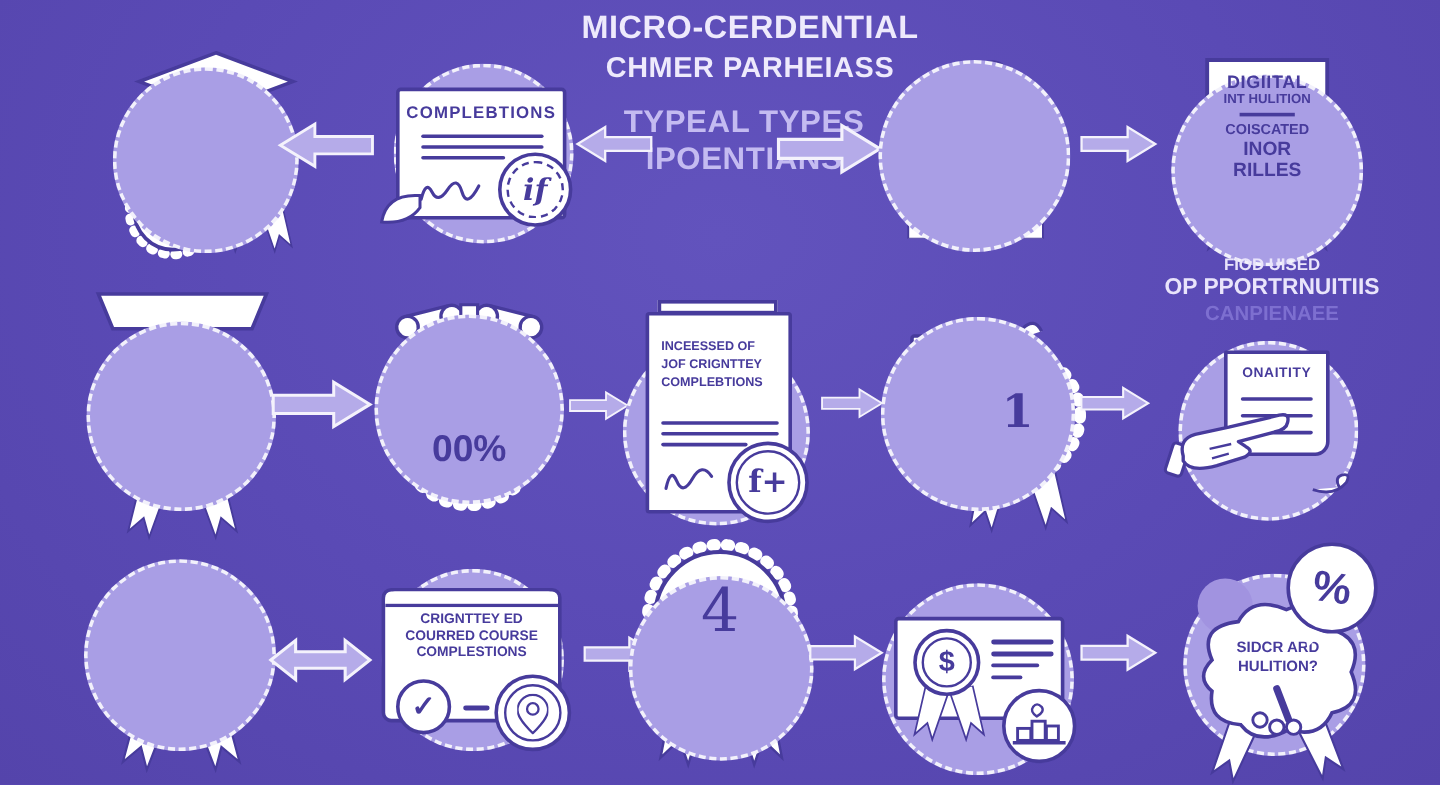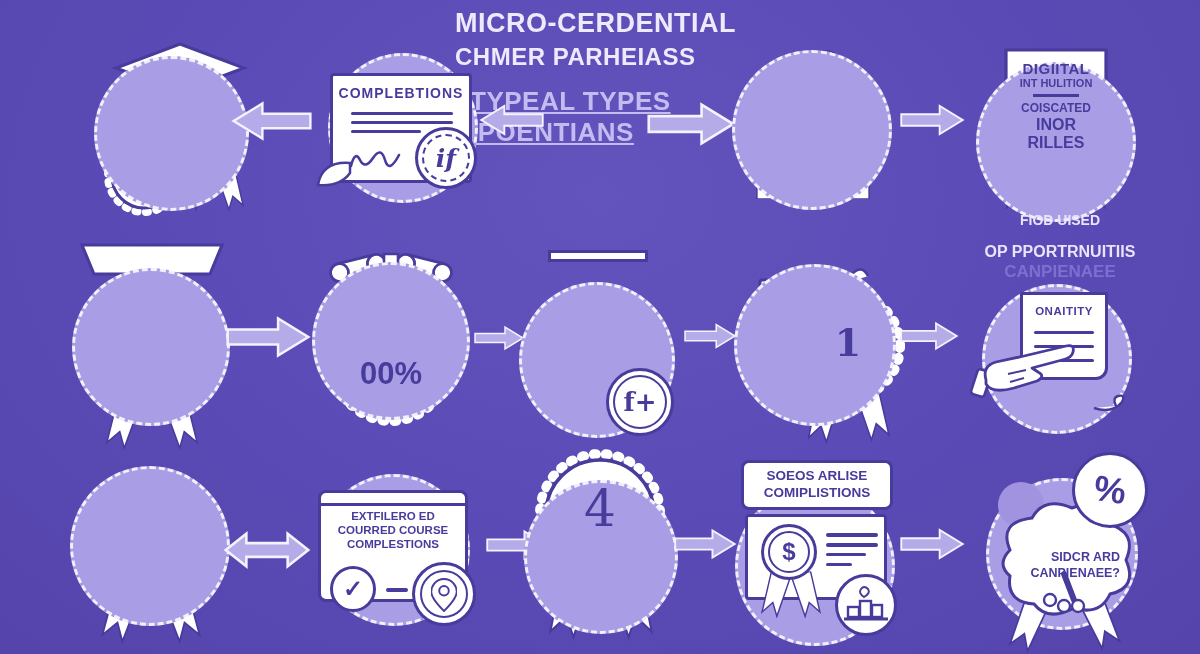--- a/index.html
+++ b/index.html
@@ -3,22 +3,22 @@
 <meta charset="utf-8">
 <style>
   html,body{margin:0;padding:0;}
   body{width:1200px;height:654px;position:relative;overflow:hidden;
        background:#5a4ab5;font-family:"Liberation Sans",sans-serif;}
   .stage{position:absolute;inset:0;background:radial-gradient(ellipse at 50% 30%, #6253bd 0%, #5a4ab5 55%, #5444ab 100%);}
   .node{position:absolute;}
   .dc{position:absolute;border-radius:50%;border:3px dashed rgba(255,255,255,.85);background:#a99ee5;box-sizing:border-box;}
   .arrow{position:absolute;}
   .arrow svg{display:block;width:100%;height:100%;}
-  .ttl{position:absolute;text-align:left;color:#eeeafc;font-weight:bold;letter-spacing:.5px;white-space:nowrap;}
-  .sub{color:#c4bbf1;text-decoration:underline;}
+  .ttl{position:absolute;text-align:center;color:#eeeafc;font-weight:bold;letter-spacing:.5px;white-space:nowrap;}
+  .sub{color:#c4bbf1;}
   .inktx{color:#473b9c;font-weight:bold;}
   .card{position:absolute;background:#fff;border:3px solid #473b9c;box-sizing:border-box;}
   .rule{position:absolute;background:#473b9c;border-radius:2px;}
   .circ{position:absolute;background:#fff;border:3px solid #473b9c;border-radius:50%;box-sizing:border-box;
         display:flex;align-items:center;justify-content:center;}
   .lines3 div{margin:0 0 3px 0;}
   svg{overflow:visible;}
   .abs{position:absolute;}
   .serif{font-family:"DejaVu Serif",serif;justify-content:center;}
 </style>
@@ -223,20 +223,33 @@
 <div class="arrow" style="left:474px;top:318px;width:50px;height:40px;">
   <svg viewBox="0 0 100 50">
         <polygon points="2,16 62,16 62,3 98,25 62,47 62,34 2,34" fill="#b5abe9" stroke="#f4f2fc" stroke-width="3"></polygon>
       </svg>
 </div>
 
 
 <div class="node" style="left:514px;top:250px;width:168px;height:195px;">
   <div class="dc" style="left:5px;top:32px;width:156px;height:156px;"></div>
   <div class="card" style="left:34px;top:0px;width:100px;height:12px;"></div>
+  <div class="card" style="left:24px;top:10px;width:122px;height:168px;border-radius:3px;">
+    <div class="lines3 inktx" style="margin:20px 0 0 10px;font-size:10.5px;line-height:1.15;">
+      <div>INCEESSED OF</div>
+      <div>JOF CRIGNTTEY</div>
+      <div>COMPLEBTIONS</div>
+    </div>
+    <div class="rule" style="left:10px;top:88px;width:98px;height:3px;"></div>
+    <div class="rule" style="left:10px;top:97px;width:98px;height:3px;"></div>
+    <div class="rule" style="left:10px;top:106px;width:72px;height:3px;"></div>
+    <svg class="abs" style="left:8px;top:122px;" width="50" height="30">
+      <path d="M6,22 Q10,4 15,16 T28,14 T44,12" fill="none" stroke="#473b9c" stroke-width="2.6" stroke-linecap="round"></path>
+    </svg>
+  </div>
   <div class="circ" style="left:92px;top:118px;width:68px;height:68px;">
     <div class="abs" style="inset:4px;border:2px solid #473b9c;border-radius:50%;"></div>
     <span class="inktx serif" style="font-size:26px;">f+</span>
   </div>
 </div>
 
 <div class="arrow" style="left:684px;top:316px;width:52px;height:40px;">
   <svg viewBox="0 0 100 50">
         <polygon points="2,16 62,16 62,3 98,25 62,47 62,34 2,34" fill="#b5abe9" stroke="#f4f2fc" stroke-width="3"></polygon>
       </svg>
@@ -267,21 +280,21 @@
 <div class="arrow" style="left:900px;top:316px;width:58px;height:40px;">
   <svg viewBox="0 0 100 50">
         <polygon points="2,16 62,16 62,3 98,25 62,47 62,34 2,34" fill="#b5abe9" stroke="#f4f2fc" stroke-width="3"></polygon>
       </svg>
 </div>
 
 
 <div class="node" style="left:962px;top:212px;width:196px;height:225px;">
   <div style="text-align:center;color:#e9e4fb;font-weight:bold;">
     <div style="font-size:14px;">FIOD UISED</div>
-    <div style="font-size:16px;margin-top:15px;">OP PPORTRNUITIIS</div>
+    <div style="font-size:19px;margin-top:1px;">OP PPORTRNUITIIS</div>
     <div style="font-size:17px;color:#7d6fd0;margin-top:1px;">CANPIENAEE</div>
   </div>
   <div class="dc" style="left:20px;top:72px;width:150px;height:150px;"></div>
   <div class="card" style="left:58px;top:80px;width:88px;height:88px;border-radius:2px 2px 12px 2px;">
     <div class="inktx" style="text-align:center;margin-top:10px;font-size:11.5px;letter-spacing:.5px;">ONAITITY</div>
     <div class="rule" style="left:11px;top:36px;width:60px;height:3px;"></div>
     <div class="rule" style="left:11px;top:50px;width:60px;height:3px;"></div>
     <div class="rule" style="left:11px;top:64px;width:60px;height:3px;"></div>
   </div>
   <svg class="abs" style="left:130px;top:178px;" width="40" height="26">
@@ -314,21 +327,21 @@
         <polygon points="2,25 26,6 26,17 74,17 74,6 98,25 74,44 74,33 26,33 26,44" fill="#b5abe9" stroke="#f4f2fc" stroke-width="3"></polygon>
       </svg>
 </div>
 
 
 <div class="node" style="left:308px;top:466px;width:170px;height:180px;">
   <div class="dc" style="left:10px;top:8px;width:152px;height:152px;"></div>
   <div class="card" style="left:10px;top:24px;width:150px;height:112px;border-radius:8px;">
     <div style="height:10px;border-bottom:3px solid #473b9c;border-radius:8px 8px 0 0;background:#fff;"></div>
     <div class="inktx" style="text-align:center;margin-top:4px;font-size:11.5px;line-height:1.2;">
-      <div>EXTFILERO ED</div>
+      <div>CRIGNTTEY ED</div>
       <div>COURRED COURSE</div>
       <div>COMPLESTIONS</div>
     </div>
   </div>
   <div class="circ" style="left:22px;top:100px;width:46px;height:46px;">
     <span class="inktx" style="font-size:24px;">✓</span>
   </div>
   <div class="rule" style="left:78px;top:122px;width:22px;height:4px;"></div>
   <div class="circ" style="left:104px;top:96px;width:64px;height:64px;">
     <div class="abs" style="inset:5px;border:2.5px solid #473b9c;border-radius:50%;"></div>
@@ -358,26 +371,20 @@
 
 <div class="arrow" style="left:674px;top:522px;width:62px;height:44px;">
   <svg viewBox="0 0 100 50">
         <polygon points="2,16 62,16 62,3 98,25 62,47 62,34 2,34" fill="#b5abe9" stroke="#f4f2fc" stroke-width="3"></polygon>
       </svg>
 </div>
 
 
 <div class="node" style="left:733px;top:458px;width:168px;height:195px;">
   <div class="dc" style="left:2px;top:28px;width:160px;height:160px;"></div>
-  <div class="card" style="left:8px;top:2px;width:152px;height:50px;border-radius:8px;">
-    <div class="inktx" style="text-align:center;margin-top:5px;font-size:13.5px;line-height:1.25;">
-      <div>SOEOS ARLISE</div>
-      <div>COMIPLISTIONS</div>
-    </div>
-  </div>
   <div class="card" style="left:12px;top:56px;width:142px;height:86px;border-radius:4px;">
     <div class="rule" style="left:78px;top:16px;width:52px;height:3.5px;"></div>
     <div class="rule" style="left:78px;top:26px;width:52px;height:3.5px;"></div>
     <div class="rule" style="left:78px;top:36px;width:40px;height:3px;"></div>
     <div class="rule" style="left:78px;top:46px;width:26px;height:3px;"></div>
   </div>
   <svg class="abs" style="left:22px;top:108px;" width="70" height="56">
     <use href="#sym-ribbon" x="-11" y="0" width="22" height="44" transform="translate(26,8) rotate(16)" fill="#fff" stroke="#473b9c" stroke-width="1.3"></use>
     <use href="#sym-ribbon" x="-11" y="0" width="22" height="44" transform="translate(46,8) rotate(-16)" fill="#fff" stroke="#473b9c" stroke-width="1.3"></use>
   </svg>
@@ -408,23 +415,23 @@
   <div class="abs" style="left:26px;top:30px;width:46px;height:46px;border-radius:50%;background:#a193e0;"></div>
   <svg class="abs" style="left:8px;top:36px;" width="180" height="170">
     <use href="#sym-ribbon" x="-14" y="0" width="28" height="54" transform="translate(58,112) rotate(22)" fill="#fff" stroke="#473b9c" stroke-width="1.3"></use>
     <use href="#sym-ribbon" x="-14" y="0" width="28" height="54" transform="translate(110,110) rotate(-24)" fill="#fff" stroke="#473b9c" stroke-width="1.3"></use>
     <path d="M30,62 Q18,34 52,30 Q64,8 92,20 Q122,8 128,36 Q158,44 146,72 Q158,100 130,106 Q120,128 94,120 Q68,134 54,116 Q26,114 30,88 Q16,76 30,62 Z" fill="#fff" stroke="#473b9c" stroke-width="3"></path>
     <path d="M84,86 L94,112" stroke="#473b9c" stroke-width="6" stroke-linecap="round"></path>
     <circle cx="70" cy="112" r="6" fill="#fff" stroke="#473b9c" stroke-width="2.4"></circle>
     <circle cx="84" cy="118" r="6" fill="#fff" stroke="#473b9c" stroke-width="2.4"></circle>
     <circle cx="98" cy="118" r="6" fill="#fff" stroke="#473b9c" stroke-width="2.4"></circle>
   </svg>
-  <div class="abs inktx" style="left:38px;top:98px;width:110px;text-align:right;font-size:12.5px;line-height:1.25;">
+  <div class="abs inktx" style="left:38px;top:80px;width:110px;text-align:center;font-size:12.5px;line-height:1.25;">
     <div>SIDCR ARD</div>
-    <div>CANPIENAEE?</div>
+    <div>HULITION?</div>
   </div>
   <div class="circ" style="left:100px;top:0px;width:76px;height:76px;">
     <span class="inktx" style="font-size:36px;transform:rotate(8deg);">%</span>
   </div>
   <div class="abs" style="left:112px;top:72px;width:0;height:0;border-left:8px solid transparent;border-right:8px solid transparent;border-top:16px solid #fff;transform:rotate(20deg);"></div>
 </div>
 
 </div>
 
 </body></html>

